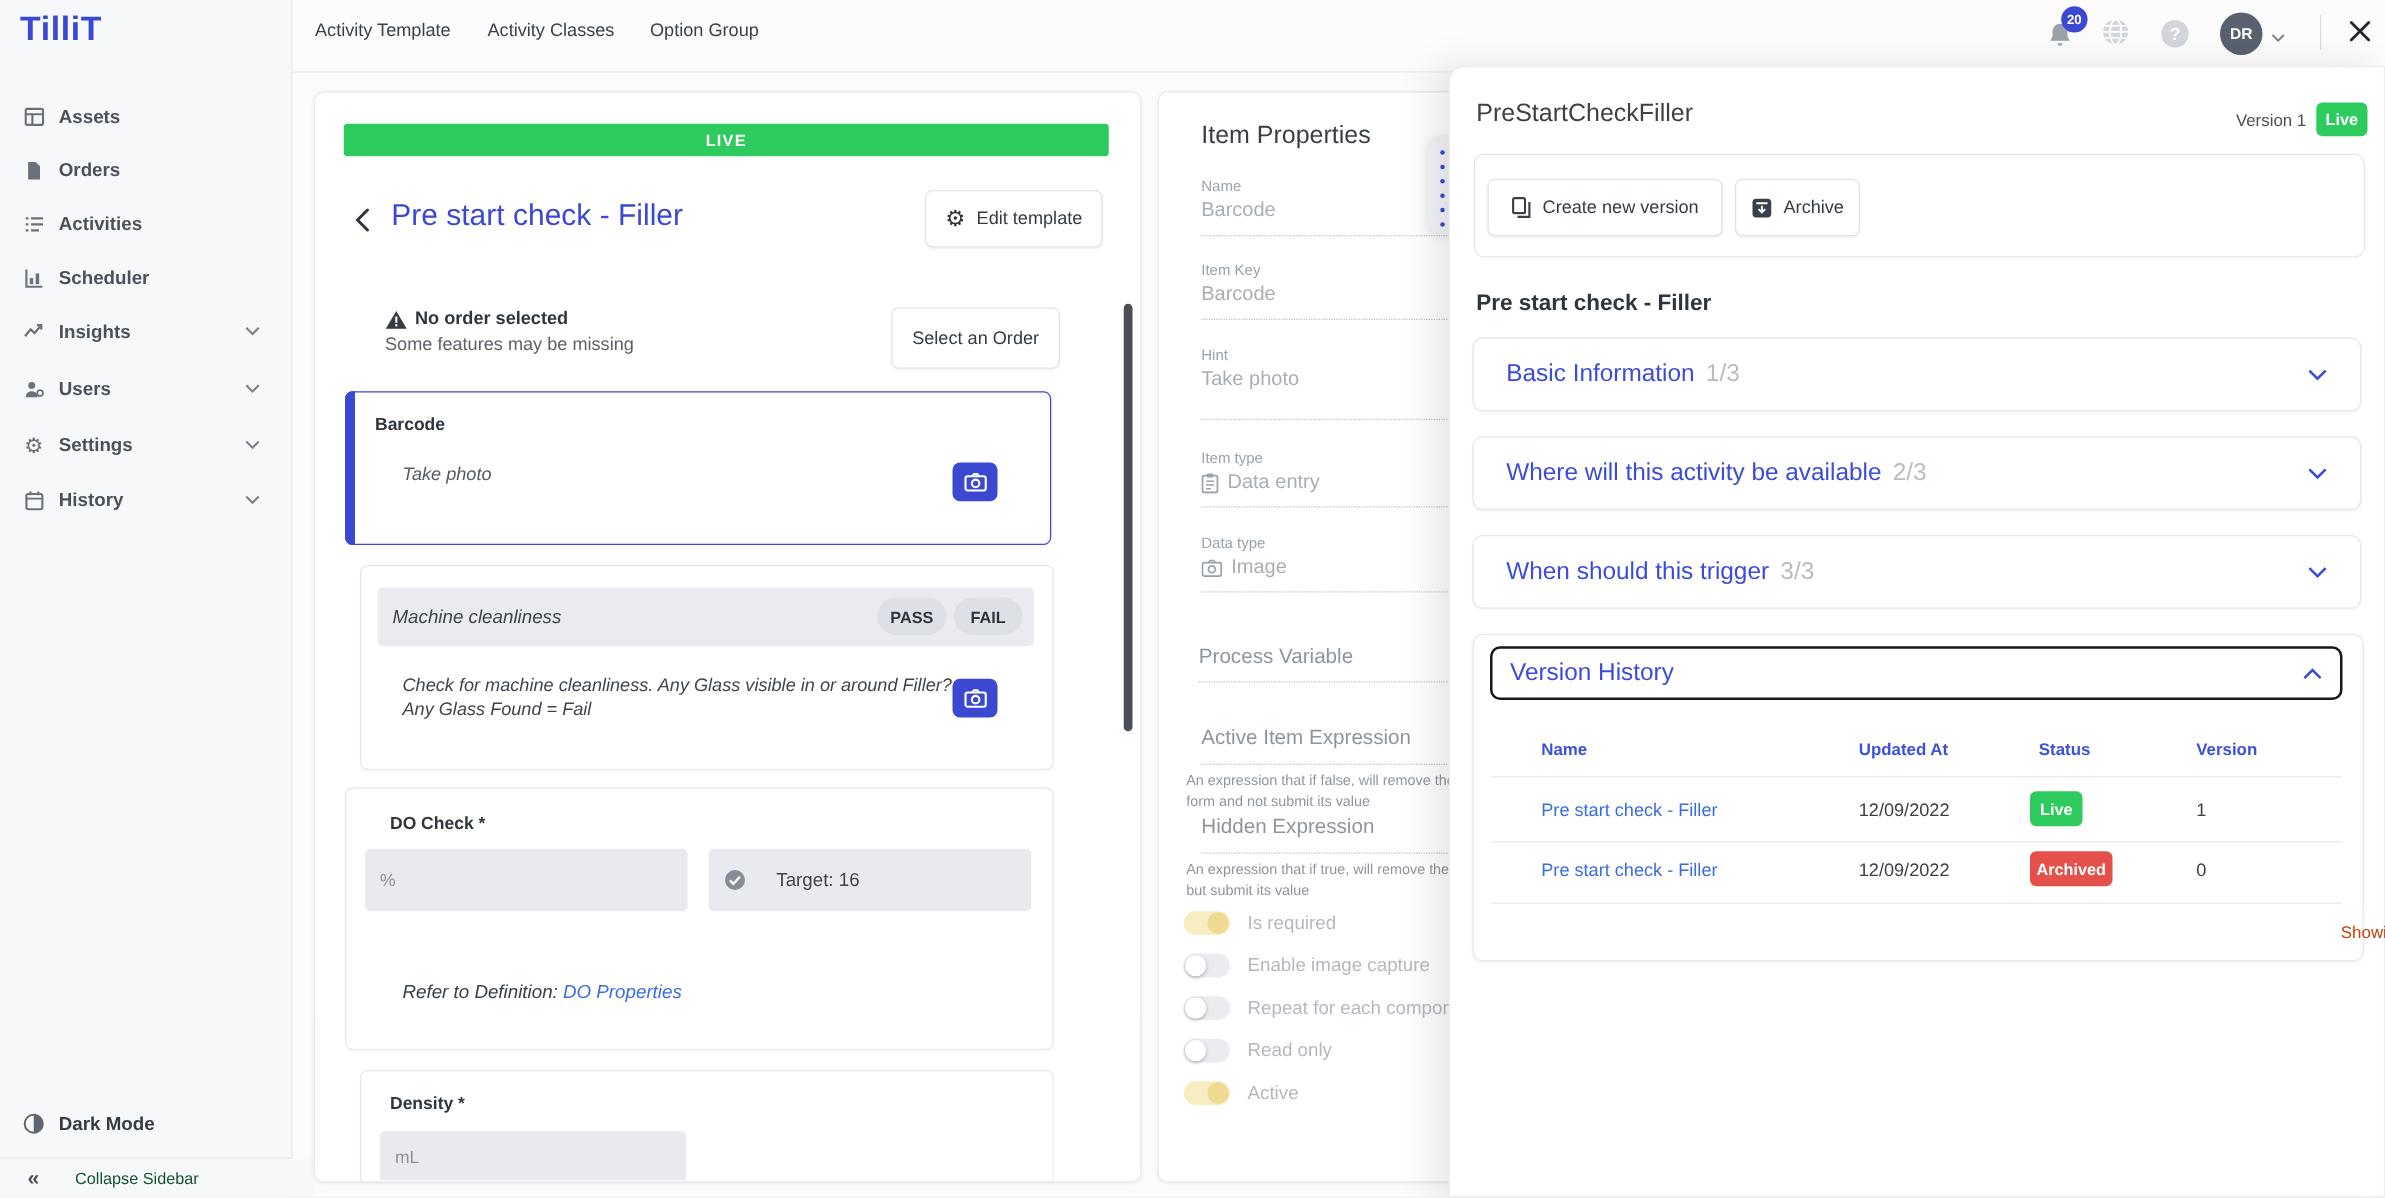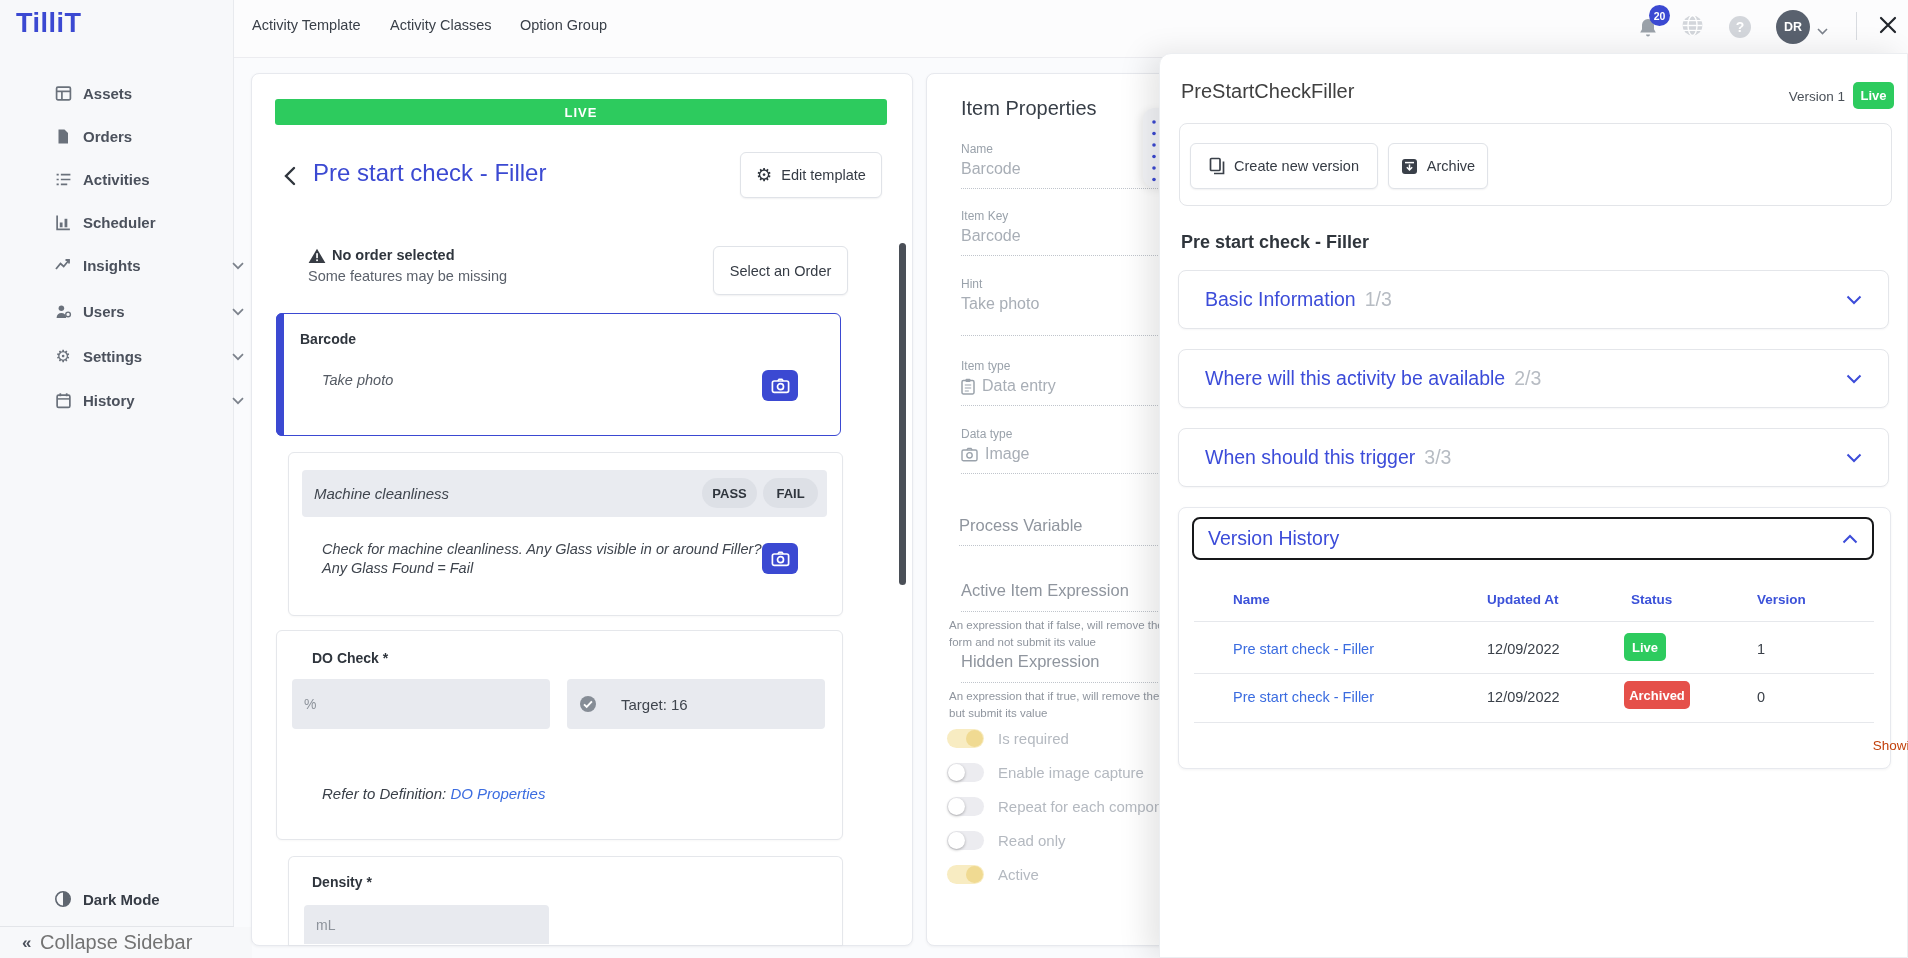--- a/index.html
+++ b/index.html
@@ -7,21 +7,21 @@
          font-family:"Liberation Sans",sans-serif;color:#3a4049;}
   .abs{position:absolute;}
   .card{background:#fff;border:1px solid #e7e9ee;border-radius:8px;box-shadow:0 1px 3px rgba(20,24,40,.05);}
   .btn{display:flex;align-items:center;justify-content:center;gap:9px;background:#fff;border:1px solid #e0e3e8;
        border-radius:6px;font-size:14.5px;color:#353b44;font-weight:500;box-shadow:0 1px 2px rgba(20,24,40,.06);cursor:pointer;}
   .pill{display:flex;align-items:center;justify-content:center;background:#dde0e6;border-radius:15px;
         font-size:13px;font-weight:700;color:#2f353d;cursor:pointer;}
   .badge{display:inline-flex;align-items:center;justify-content:center;color:#fff;font-weight:700;
          font-size:13px;border-radius:5px;}
   .green{background:#2dcb5e;} .red{background:#e5504a;}
-  .side-item{display:flex;align-items:center;height:44px;width:258px;cursor:pointer;margin-left:36px;}
+  .side-item{display:flex;align-items:center;height:44px;width:258px;cursor:pointer;}
   .side-item .ic{position:absolute;left:18px;width:18px;height:18px;display:flex;align-items:center;justify-content:center;}
   .side-item .lb{position:absolute;left:47px;font-size:15px;font-weight:600;color:#4b515c;}
   .side-item .ch{position:absolute;left:196px;color:#7c828c;}
   .dotfield{border-bottom:1px dotted #c0c5cc;}
   .dotfield .flabel{display:block;font-size:12px;color:#9aa2ab;}
   .dotfield .fval{display:flex;align-items:center;gap:7px;font-size:16px;color:#a8aeb6;margin-top:4px;}
   .sectionlbl{font-size:16.5px;color:#8f959e;border-bottom:1px dotted #c0c5cc;}
   .helper{font-size:11.5px;color:#8f959e;line-height:17px;white-space:nowrap;}
   .toggle{width:37px;height:19px;border-radius:10px;position:relative;cursor:pointer;flex:none;}
   .toggle .knob{position:absolute;top:1px;width:17px;height:17px;border-radius:50%;}
@@ -186,21 +186,21 @@
         <svg width="18" height="18" viewBox="0 0 18 18">
           <circle cx="9" cy="9" r="7.2" fill="none" stroke="#5f6670" stroke-width="1.6"></circle>
           <path d="M9 1.8a7.2 7.2 0 0 1 0 14.4z" fill="#5f6670"></path>
         </svg>
       </span>
     <span class="lb" style="color:#363c45;">Dark Mode</span>
   </div>
   <div class="abs" style="left:0;top:926px;width:234px;height:1px;background:#e3e5e9;"></div>
   <div class="abs" style="left:0;top:927px;width:252px;height:31px;background:#f7f8fa;display:flex;align-items:center;cursor:pointer;">
     <span style="position:absolute;left:22px;font-size:17px;color:#4b515c;font-weight:700;">«</span>
-    <span style="position:absolute;left:40px;font-size:20px;color:#737373;">Collapse Sidebar</span>
+    <span style="position:absolute;left:60px;font-size:13px;color:#14532d;">Collapse Sidebar</span>
   </div>
 
   <div class="abs card" style="left:251px;top:73px;width:660px;height:871px;"></div>
 
   <div class="abs" style="left:275px;top:99px;width:612px;height:26px;background:#2dcb5e;border-radius:3px;color:#fff;
               font-size:13px;font-weight:700;letter-spacing:1px;display:flex;align-items:center;justify-content:center;">LIVE</div>
 
   <div class="abs" style="left:283px;top:166px;cursor:pointer;">
     <svg width="13" height="20" viewBox="0 0 13 20">
         <path d="M11 2L3 10l8 8" stroke="#2f353d" stroke-width="2.4" fill="none" stroke-linecap="round"></path>

